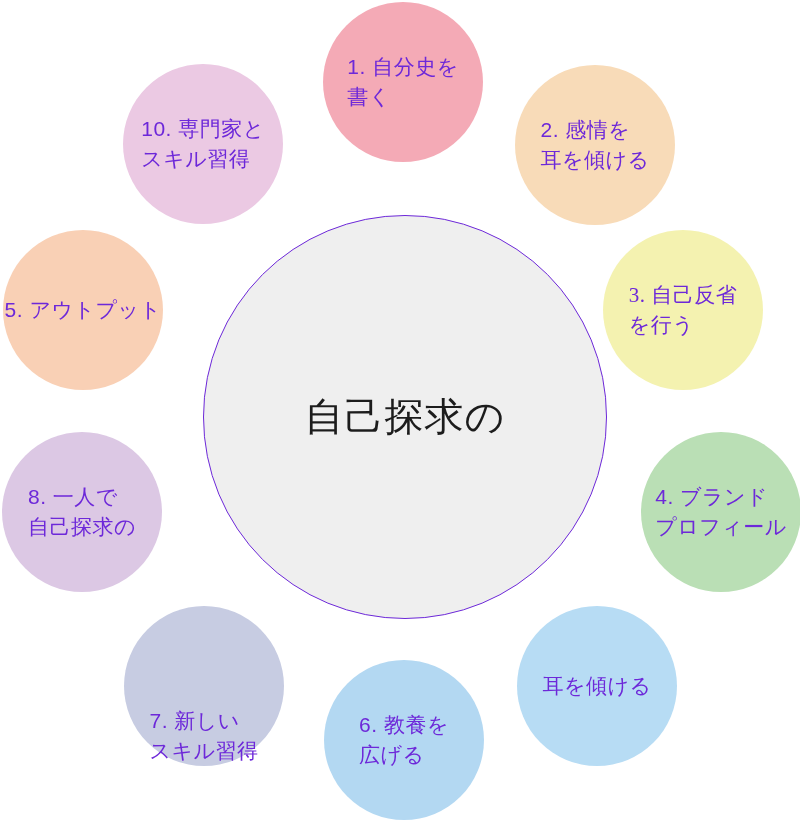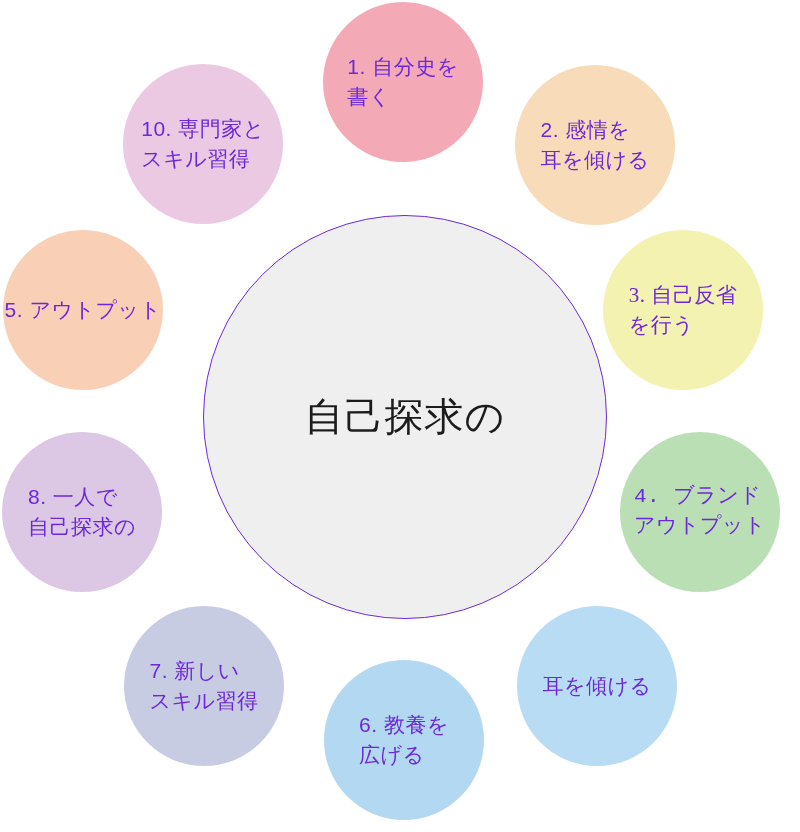--- a/index.html
+++ b/index.html
@@ -31,21 +31,21 @@
     text-align: left;
     letter-spacing: 0.5px;
   }
   .item-label span {
     display: block;
     white-space: nowrap;
   }
   .pos-1  { left: 323px; top: 2px; }
   .pos-2  { left: 515px; top: 65px; }
   .pos-3  { left: 603px; top: 230px; font-family: Liberation Serif, serif; }
-  .pos-4  { left: 620px; top: 432px; font-family: Liberation Mono, monospace; }
+  .pos-4  { left: 641px; top: 432px; }
   .pos-5  { left: 517px; top: 606px; }
   .pos-6  { left: 324px; top: 660px; }
   .pos-7  { left: 124px; top: 606px; }
   .pos-8  { left: 2px;   top: 432px; }
   .pos-9  { left: 3px;   top: 230px; }
   .pos-10 { left: 123px; top: 64px; }
   .center-circle {
     position: absolute;
     left: 203px;
     top: 215px;
@@ -98,38 +98,38 @@
   <div class="item-circle pos-3" style="background: rgb(244, 242, 176);">
     <div class="item-label">
       <span>3. 自己反省</span>
       <span>を行う</span>
     </div>
   </div>
 
   <div class="item-circle pos-4" style="background: rgb(186, 223, 181);">
     <div class="item-label">
       <span>4. ブランド</span>
-      <span>アウトプット</span>
+      <span>プロフィール</span>
     </div>
   </div>
 
   <div class="item-circle pos-5" style="background: rgb(183, 220, 244);">
     <div class="item-label">
       <span>耳を傾ける</span>
     </div>
   </div>
 
   <div class="item-circle pos-6" style="background: rgb(179, 216, 242);">
     <div class="item-label">
       <span>6. 教養を</span>
       <span>広げる</span>
     </div>
   </div>
 
-  <div class="item-circle pos-7" style="background: rgb(199, 204, 226);">
+  <div class="item-circle pos-7" style="background: rgb(199, 204, 226); align-items: flex-end;">
     <div class="item-label">
       <span>7. 新しい</span>
       <span>スキル習得</span>
     </div>
   </div>
 
   <div class="item-circle pos-8" style="background: rgb(220, 200, 228);">
     <div class="item-label">
       <span>8. 一人で</span>
       <span>自己探求の</span>

